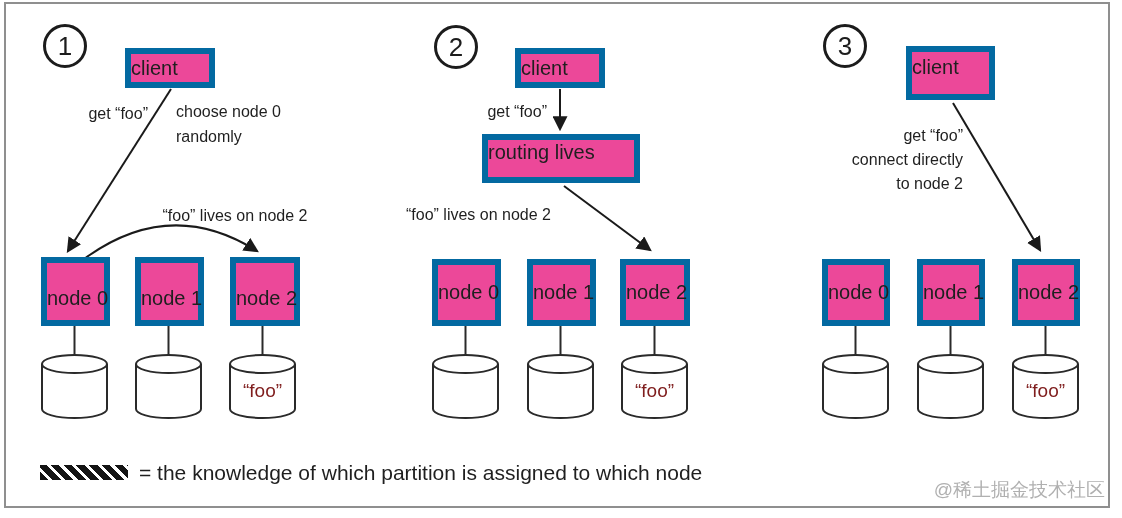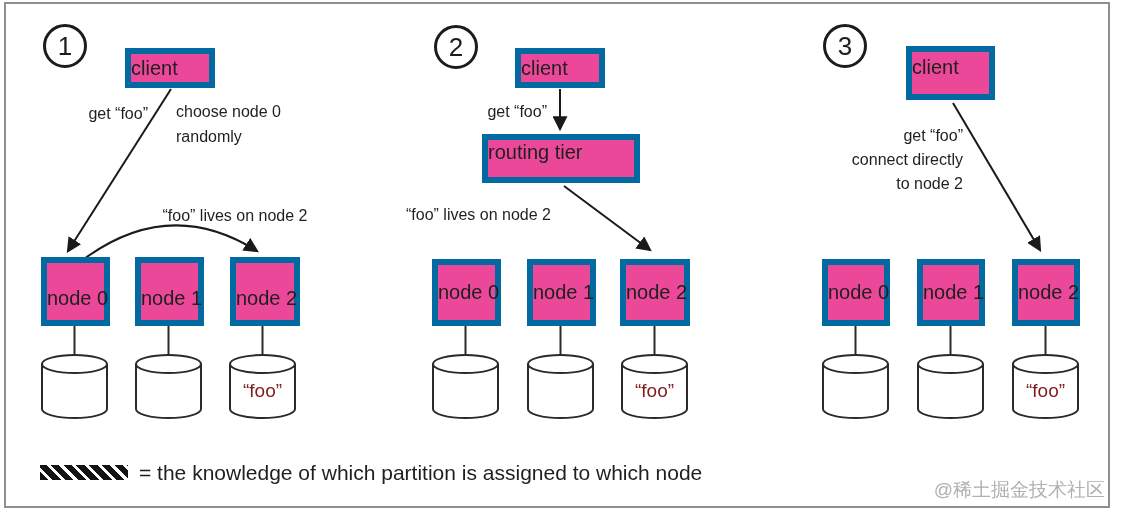--- a/index.html
+++ b/index.html
@@ -141,21 +141,21 @@
   <div class="abs cyl-text" style="left:230px;top:380px;width:65px">“foo”</div>
 
   <div class="abs badge" style="left:434px;top:25px">
     <span>2</span>
   </div>
   <div class="abs box" style="left:515px;top:48px;width:90px;height:40px">
     <div class="label">client</div>
   </div>
   <div class="abs note right" style="left:465px;top:99px;width:82px">get “foo”</div>
   <div class="abs box" style="left:482px;top:134px;width:158px;height:49px">
-    <div class="label">routing tier</div>
+    <div class="label">routing lives</div>
     <div class="hatch" style="height:12px"></div>
   </div>
   <div class="abs note" style="left:406px;top:202px;width:180px">“foo” lives on node 2</div>
 
   <div class="abs box" style="left:432px;top:259px;width:69px;height:67px">
     <div class="label">node 0</div>
   </div>
   <div class="abs box" style="left:527px;top:259px;width:69px;height:67px">
     <div class="label">node 1</div>
   </div>

